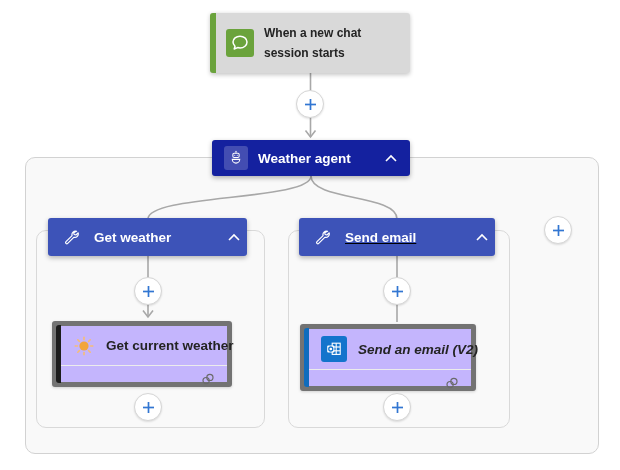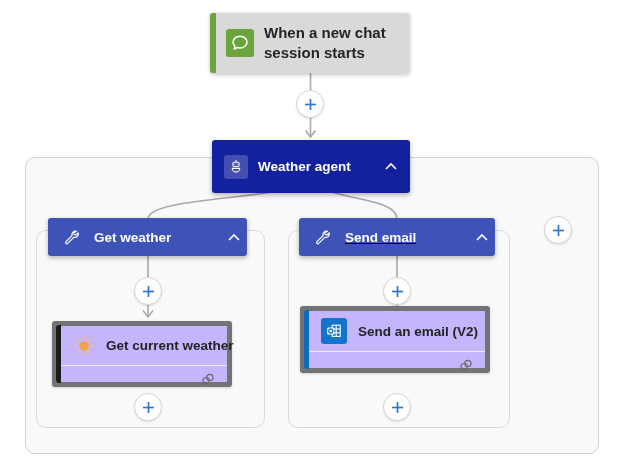--- a/index.html
+++ b/index.html
@@ -17,24 +17,24 @@
   
   .connectors{position:absolute;left:0;top:0;width:620px;height:470px;pointer-events:none;}
 
   
   .trigger-node{position:absolute;left:210px;top:13px;width:200px;height:60px;background:#d9d9d9;
       border-radius:3px;box-shadow:0 1.5px 4px rgba(0,0,0,.22);display:flex;align-items:center;box-sizing:border-box;
       padding-left:16px;cursor:pointer;}
   .trigger-stripe{position:absolute;left:0;top:0;bottom:0;width:6px;background:#6ba33c;border-radius:3px 0 0 3px;}
   .trigger-icon{width:28px;height:28px;background:#6ba33c;border-radius:3px;flex:0 0 auto;
       display:grid;place-items:center;margin-right:10px;}
-  .trigger-title{font-size:15px;font-weight:600;color:#242424;line-height:20px;width:138px;}
-
-  
-  .agent-node{position:absolute;left:212px;top:140px;width:198px;height:53px;background:#14219f;
+  .trigger-title{font-size:12px;font-weight:600;color:#242424;line-height:20px;width:138px;}
+
+  
+  .agent-node{position:absolute;left:212px;top:140px;width:198px;height:36px;background:#14219f;
       border-radius:3px;box-shadow:0 2px 5px rgba(0,0,0,.3);display:flex;align-items:center;box-sizing:border-box;
       padding:0 10px 0 12px;cursor:pointer;}
   .agent-icon-tile{width:24px;height:24px;background:rgba(255,255,255,.2);border-radius:3px;
       display:grid;place-items:center;margin-right:10px;flex:0 0 auto;}
   .agent-label{color:#fff;font-size:13.5px;font-weight:700;flex:1 1 auto;}
 
   
   .tool-header{position:absolute;height:38px;background:#3d53b8;border-radius:3px;
       box-shadow:0 2px 5px rgba(0,0,0,.28);display:flex;align-items:center;box-sizing:border-box;
       padding:0 4px 0 14px;cursor:pointer;}
@@ -42,21 +42,21 @@
   .tool2{left:299px;top:218px;width:196px;text-decoration:underline;}
   .tool-icon{width:17px;height:17px;margin-right:15px;flex:0 0 auto;display:grid;place-items:center;}
   .tool-label{color:#fff;font-size:13.5px;font-weight:700;flex:1 1 auto;}
   .chevron-btn{flex:0 0 auto;width:18px;height:14px;display:grid;place-items:center;cursor:pointer;
       background:none;border:none;padding:0;}
 
   
   .action-card{position:absolute;background:#c4b5fd;border:5px solid #737373;border-radius:3px;
       box-shadow:0 1px 3px rgba(0,0,0,.16);box-sizing:border-box;cursor:pointer;}
   .card1{left:52px;top:321px;width:180px;height:66px;}
-  .card2{left:300px;top:306px;width:190px;height:67px;}
+  .card2{left:300px;top:324px;width:176px;height:67px;font-style:italic;}
   .card-stripe{position:absolute;left:-1px;top:-1px;bottom:-1px;width:5px;border-radius:3px 0 0 3px;}
   .card-main{display:flex;align-items:center;height:39px;padding-left:16px;}
   .card-title{font-size:13.5px;font-weight:600;color:#242424;margin-left:11px;white-space:nowrap;}
   .card-footer{border-top:1px solid #ececec;height:25px;display:flex;align-items:center;
       justify-content:flex-end;padding-right:10px;}
   .sun-wrap{width:22px;height:22px;display:grid;place-items:center;flex:0 0 auto;}
   .outlook-tile{width:26px;height:26px;background:#1374cc;border-radius:3px;display:grid;place-items:center;flex:0 0 auto;}
   .connection-btn{background:none;border:none;padding:2px;cursor:pointer;display:grid;place-items:center;}
 
   

